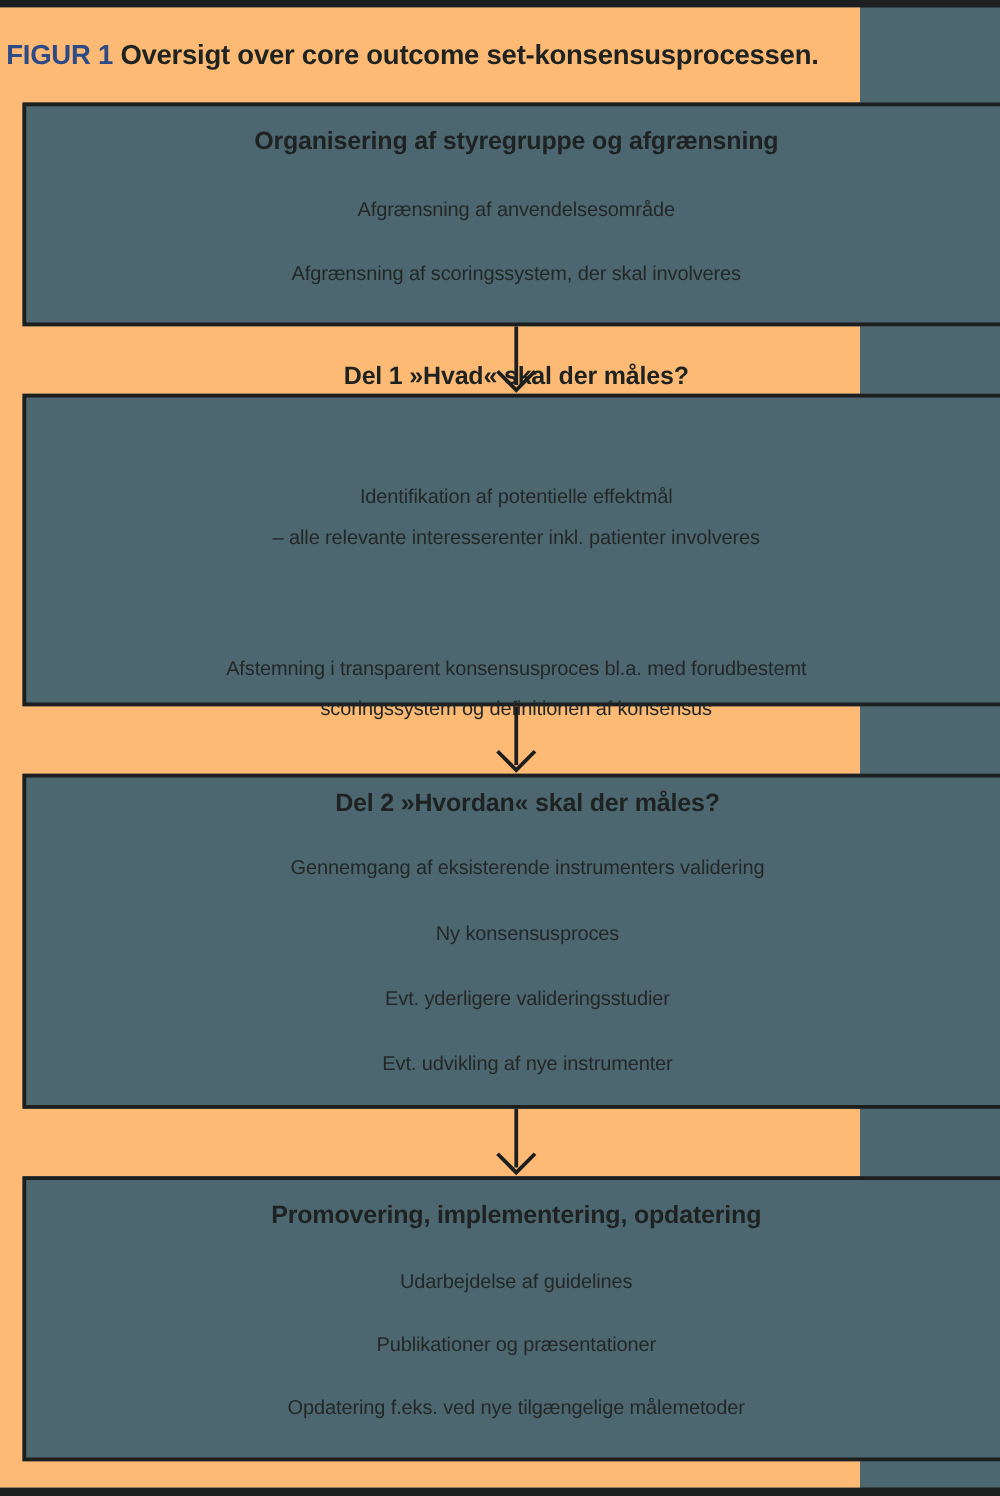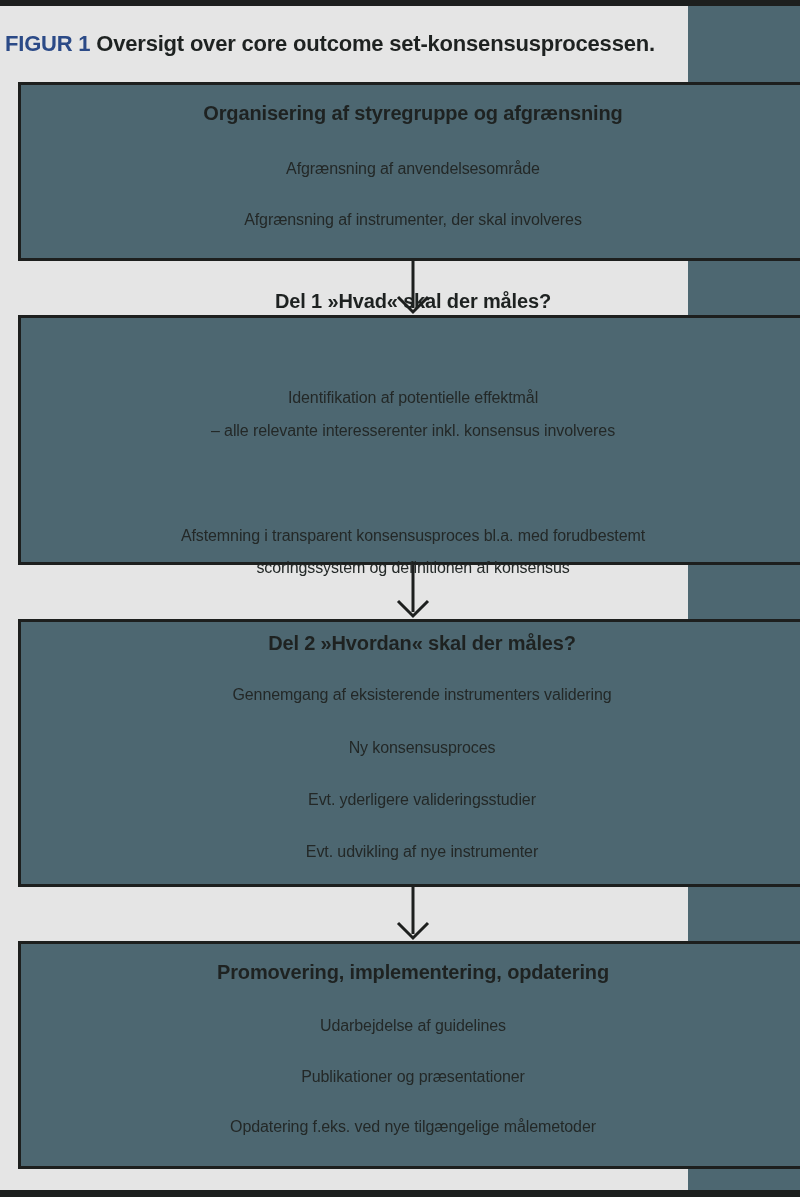--- a/index.html
+++ b/index.html
@@ -25,21 +25,21 @@
   }
   .edge-bar.top { top: 0; }
   .edge-bar.bottom { bottom: 0; height: 7px; }
 
   .canvas {
     position: absolute;
     left: 0;
     top: 6px;
     width: 688px;
     height: 1184px;
-    background: #e5e5e5;
+    background: #fdba74;
   }
 
   
   .figure-title {
     position: absolute;
     left: 5px;
     top: 27px;
     font-size: 22px;
     font-weight: bold;
     letter-spacing: -0.2px;
@@ -130,33 +130,33 @@
   <div class="figure-title">
     <span class="figure-label">FIGUR 1</span>
     <span class="figure-caption">Oversigt over core outcome set-konsensusprocessen.</span>
   </div>
 
   <div class="flow">
 
     <div class="flow-box box-1">
       <div class="box-heading">Organisering af styregruppe og afgrænsning</div>
       <div class="box-line">Afgrænsning af anvendelsesområde</div>
-      <div class="box-line">Afgrænsning af instrumenter, der skal involveres</div>
+      <div class="box-line">Afgrænsning af scoringssystem, der skal involveres</div>
     </div>
 
     <svg class="connector" viewBox="0 0 790 54">
       <line x1="395" y1="0" x2="395" y2="47" stroke="#1d1f1e" stroke-width="3"></line>
       <polyline points="380,36 395,51 410,36" fill="none" stroke="#1d1f1e" stroke-width="3"></polyline>
     </svg>
 
     <div class="flow-box box-2">
       <div class="box-heading">Del 1 »Hvad« skal der måles?</div>
       <div class="para">
         <div class="box-line">Identifikation af potentielle effektmål</div>
-        <div class="box-line">– alle relevante interesserenter inkl. konsensus involveres</div>
+        <div class="box-line">– alle relevante interesserenter inkl. patienter involveres</div>
       </div>
       <div class="para">
         <div class="box-line">Afstemning i transparent konsensusproces bl.a. med forudbestemt</div>
         <div class="box-line">scoringssystem og definitionen af konsensus</div>
       </div>
     </div>
 
     <svg class="connector" viewBox="0 0 790 54">
       <line x1="395" y1="0" x2="395" y2="47" stroke="#1d1f1e" stroke-width="3"></line>
       <polyline points="380,36 395,51 410,36" fill="none" stroke="#1d1f1e" stroke-width="3"></polyline>

